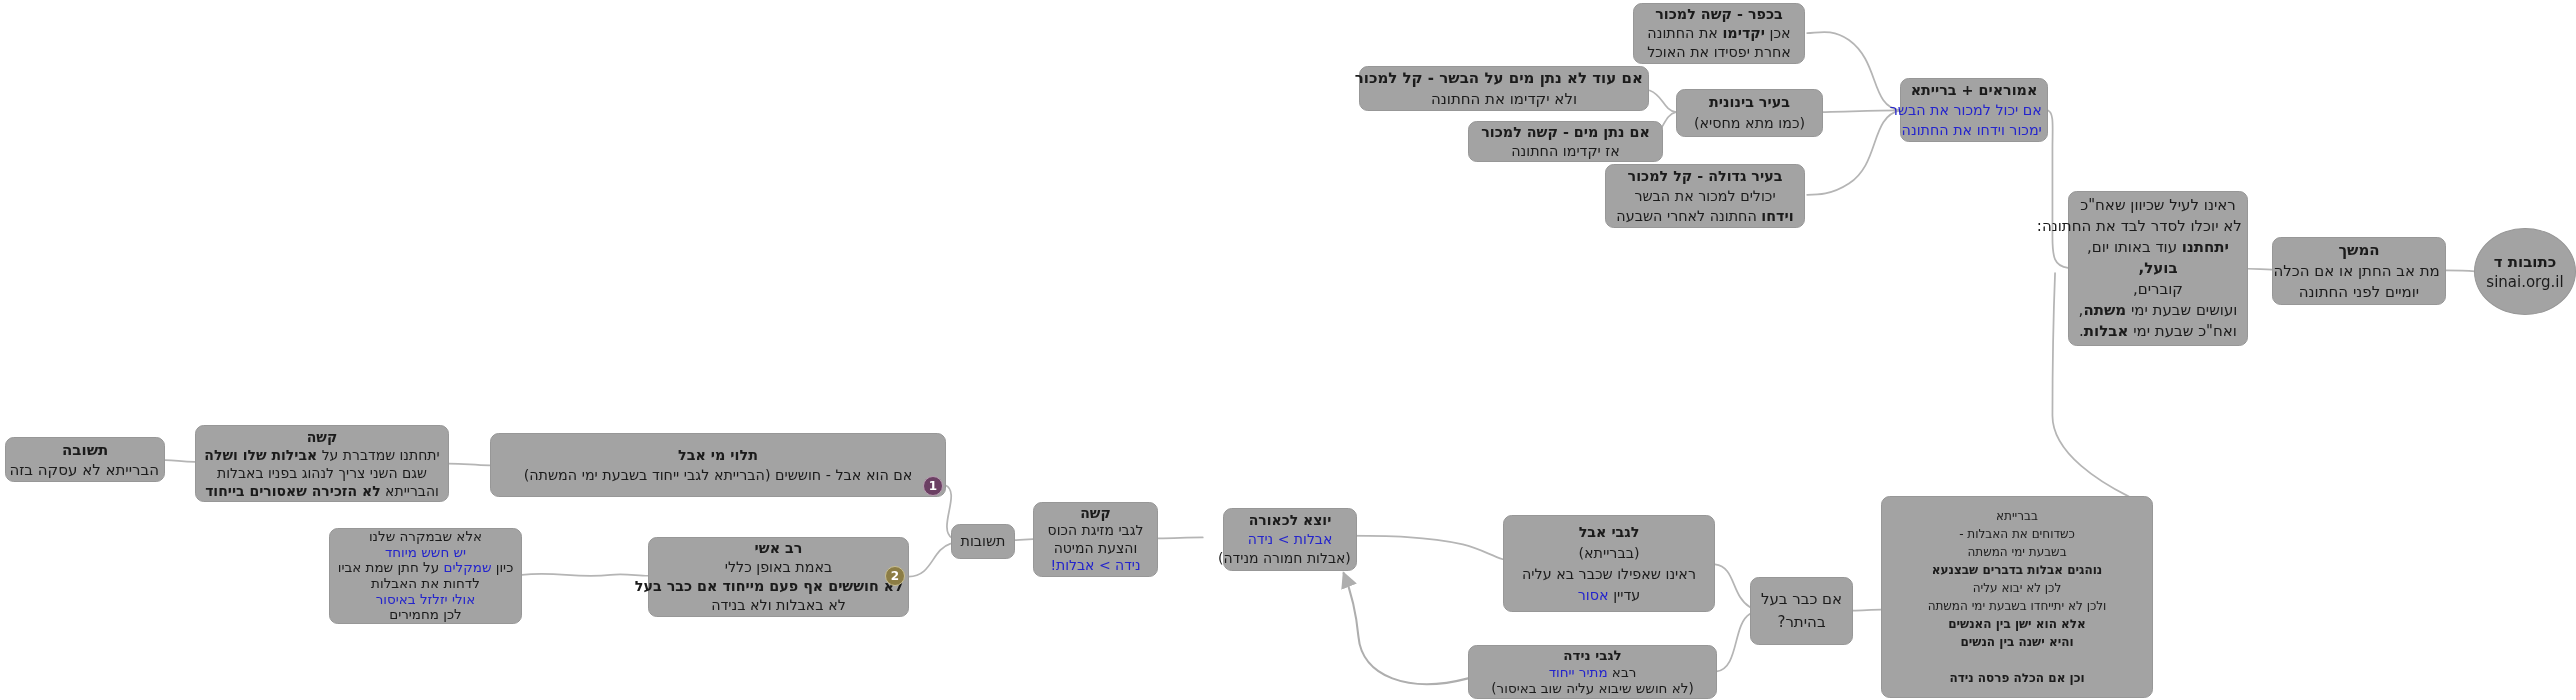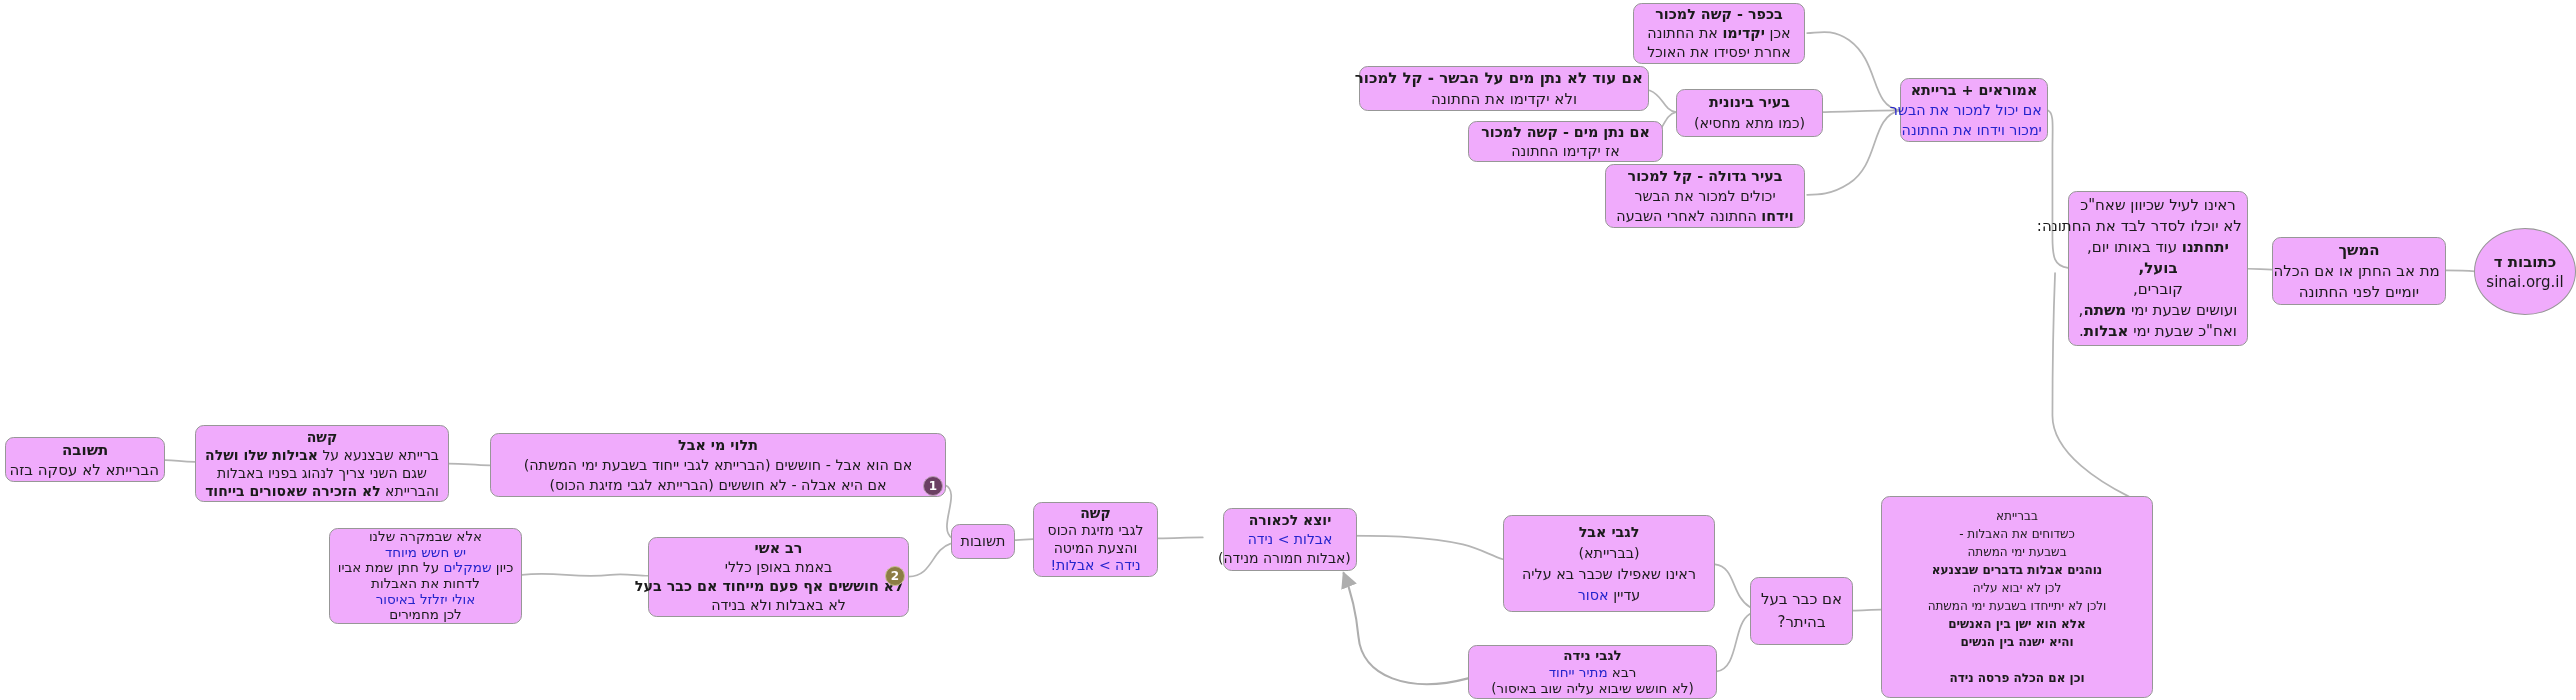--- a/index.html
+++ b/index.html
@@ -1,19 +1,19 @@
 <!DOCTYPE html>
 <html lang="he" style="font-size:14px"><head>
 <meta charset="utf-8">
 <style>
   html,body{margin:0;padding:0;background:#ffffff;}
   #canvas{position:relative;width:2576px;height:701px;background:#ffffff;overflow:hidden;
           font-family:"DejaVu Sans","Liberation Sans",sans-serif;color:#1b1b1b;}
   #links{position:absolute;left:0;top:0;width:2576px;height:701px;}
-  .node{position:absolute;background:#f0abfc;border:1.4px solid #979797;border-radius:8.7px;
+  .node{position:absolute;background:#a3a3a3;border:1.4px solid #979797;border-radius:8.7px;
         box-sizing:border-box;display:flex;flex-direction:column;justify-content:center;
         text-align:center;padding:2.6px 5.2px;}
   .node.ellipse{border-radius:50%;}
   .ln{white-space:nowrap;}
   .badge{position:absolute;width:20px;height:20px;border-radius:50%;color:#fff;
          font-size:12px;font-weight:bold;display:flex;align-items:center;justify-content:center;
          box-sizing:border-box;z-index:5;}
 </style>
 </head>
 <body>
@@ -100,28 +100,27 @@
       <div class="ln"><span style="font-weight: bold;">בעיר גדולה - קל למכור</span></div>
       <div class="ln"><span>יכולים למכור את הבשר</span></div>
       <div class="ln"><span style="font-weight: bold;">וידחו</span><span> החתונה לאחרי השבעה</span></div>
     </div>
     <div class="node" dir="rtl" style="left: 5.2px; top: 437px; width: 160px; height: 45px; font-size: 15px; line-height: 20px;">
       <div class="ln"><span style="font-weight: bold;">תשובה</span></div>
       <div class="ln"><span>הברייתא לא עסקה בזה</span></div>
     </div>
     <div class="node" dir="rtl" style="left: 195px; top: 425px; width: 254px; height: 77px; font-size: 14px; line-height: 18px;">
       <div class="ln"><span style="font-weight: bold;">קשה</span></div>
-      <div class="ln"><span>ברייתא שבצנעא על </span><span style="font-weight: bold; margin-top: 36px;">אבילות שלו ושלה</span></div>
+      <div class="ln"><span>יתחתנו שמדברת על </span><span style="font-weight: bold; margin-top: 36px;">אבילות שלו ושלה</span></div>
       <div class="ln"><span>שגם השני צריך לנהוג בפניו באבלות</span></div>
       <div class="ln"><span>והברייתא </span><span style="font-weight: bold;">לא הזכירה שאסורים בייחוד</span></div>
     </div>
     <div class="node" dir="rtl" style="left: 490px; top: 433px; width: 456px; height: 64px; font-size: 14.3px; line-height: 20px;">
       <div class="ln"><span style="font-weight: bold;">תלוי מי אבל</span></div>
       <div class="ln"><span>אם הוא אבל - חוששים (הברייתא לגבי ייחוד בשבעת ימי המשתה)</span></div>
-      <div class="ln"><span>אם היא אבלה - לא חוששים (הברייתא לגבי מזיגת הכוס)</span></div>
     </div>
     <div class="node" dir="rtl" style="left: 648px; top: 537px; width: 261px; height: 80px; font-size: 14.3px; line-height: 19px;">
       <div class="ln"><span style="font-weight: bold;">רב אשי</span></div>
       <div class="ln"><span>באמת באופן כללי</span></div>
       <div class="ln"><span style="font-weight: bold;">לא חוששים אף פעם מייחוד אם כבר בעל</span></div>
       <div class="ln"><span>לא באבלות ולא בנידה</span></div>
     </div>
     <div class="node" dir="rtl" style="left: 329px; top: 528px; width: 193px; height: 96px; font-size: 13.5px; line-height: 15.7px;">
       <div class="ln"><span>אלא שבמקרה שלנו</span></div>
       <div class="ln"><span style="color: rgb(36, 36, 204);">יש חשש מיוחד</span></div>

